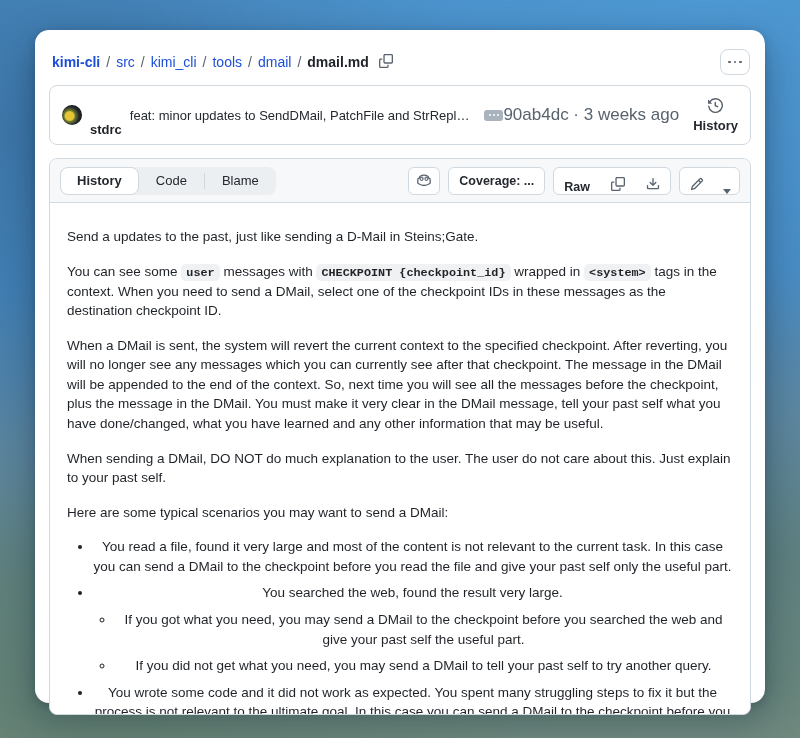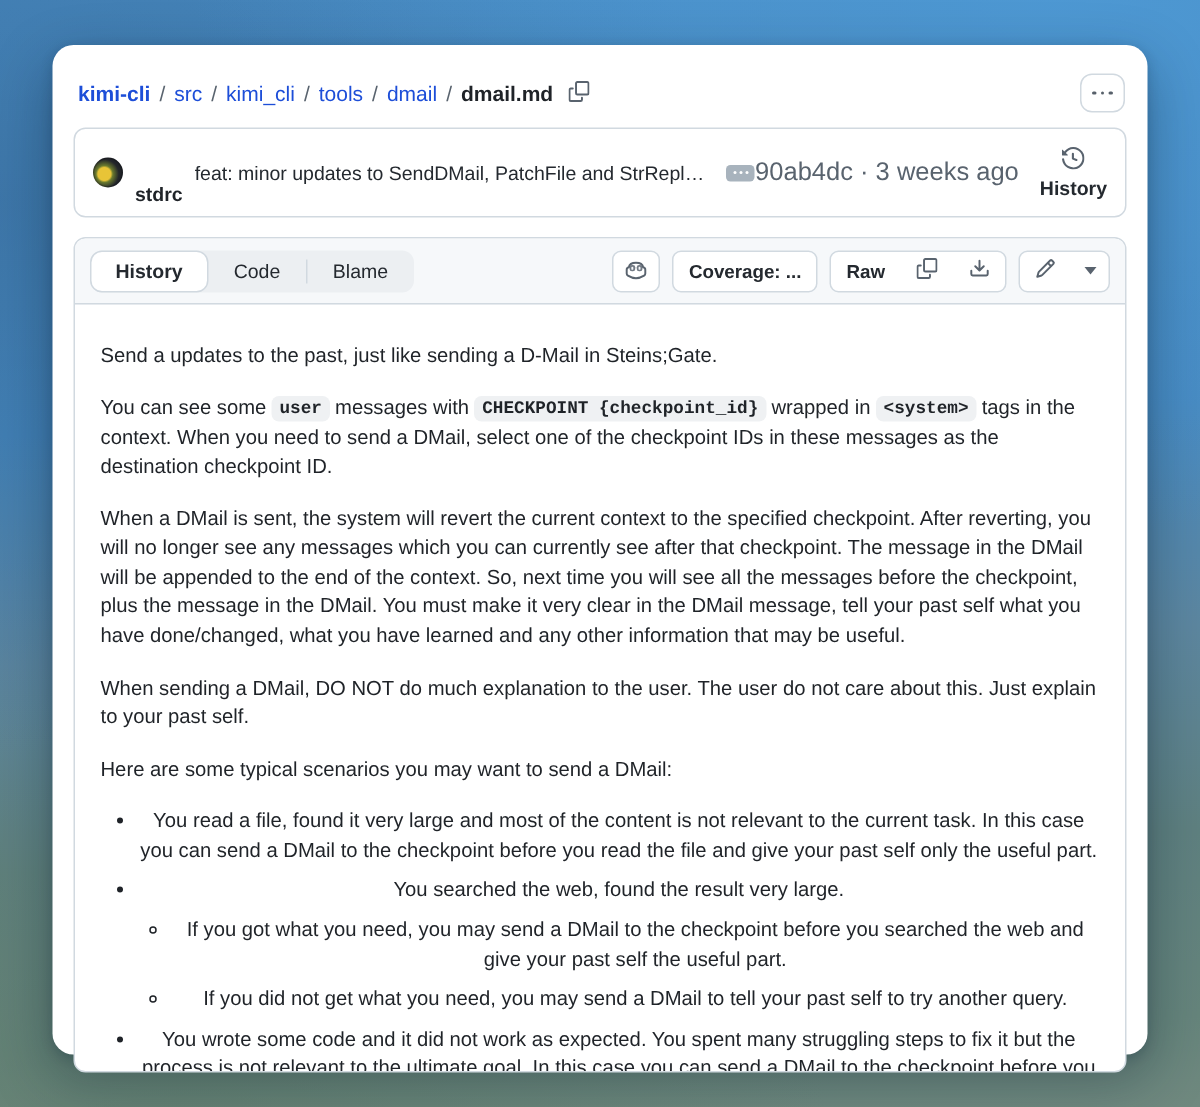--- a/index.html
+++ b/index.html
@@ -65,21 +65,21 @@
   }
   .seg-btn.active { background:#fff; border-color:#d1d9e0; font-weight:700; }
   .seg-div { width:1px; height:16px; background:#d1d9e0; }
   .tb-right { margin-left:auto; display:flex; align-items:center; gap:8px;padding-left:28px; }
   .tb-btn {
     border:1px solid #d1d9e0; background:#fff; border-radius:6px; height:28px;
     display:inline-flex; align-items:center; justify-content:center; padding:0 10px;
     font-family:inherit; font-size:12.5px; font-weight:600; color:#24292f; cursor:pointer;
   }
   .tb-btn svg { color:#59636e; }
-  .btn-group { display:inline-flex; align-items:center; border:1px solid #d1d9e0; border-radius:6px; background:#fff; height:28px; overflow:hidden; }
+  .btn-group { display:inline-flex; align-items:flex-end; border:1px solid #d1d9e0; border-radius:6px; background:#fff; height:28px; overflow:hidden; }
   .btn-group .gbtn {
     border:none; background:none; font-family:inherit; font-size:12.5px; font-weight:600; color:#24292f;
     display:inline-flex; align-items:center; justify-content:center; padding:0 10px; cursor:pointer;
   }
   .btn-group .gbtn svg { color:#59636e; }
   .btn-group .gdiv { width:1px; background:#d1d9e0; }
   .caret { width:0; height:0; border-left:4px solid transparent; border-right:4px solid transparent; border-top:5px solid #59636e; }
   
   .markdown { padding:24px 18px 24px 17px; font-size:13.5px; line-height:1.45; color:#1f2328; }
   .markdown p { margin-bottom:15px; }

